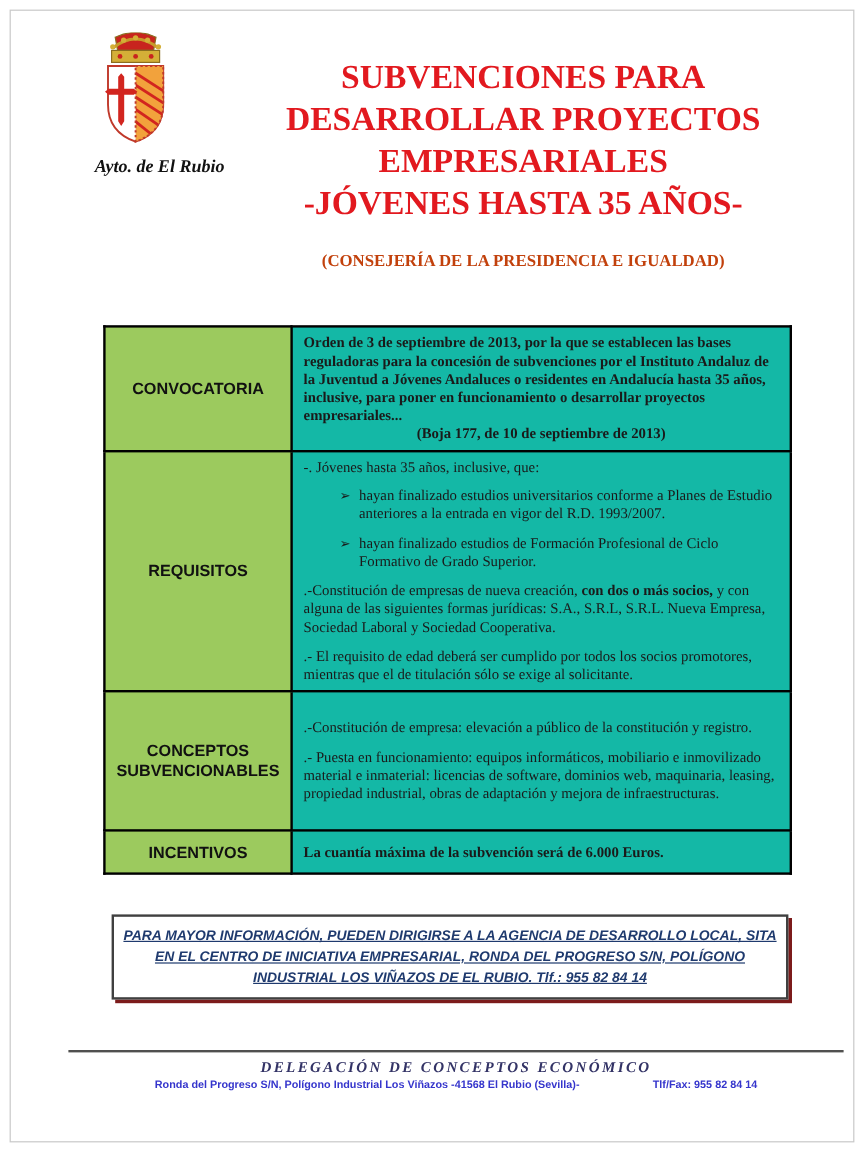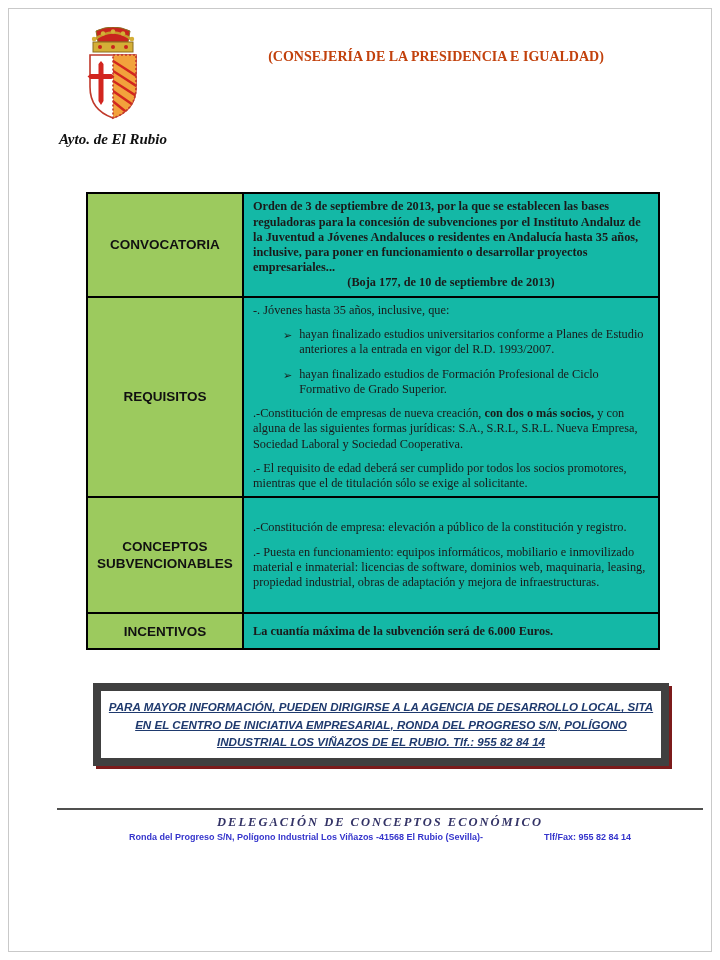--- a/index.html
+++ b/index.html
@@ -1,41 +1,41 @@
 <!DOCTYPE html>
 <html><head>
 <meta charset="utf-8">
 <style>
   html,body{margin:0;padding:0;background:#fff;}
   body{width:720px;height:960px;position:relative;font-family:"Liberation Sans",sans-serif;color:#1a1a1a;}
   .page{position:absolute;inset:8px;border:1px solid #c9c9c9;background:#fff;overflow:hidden;}
 
   
   .header{display:flex;margin:16px 26px 0 30px;}
-  .logo-col{width:148px;text-align:center;flex:none;}
+  .logo-col{width:148px;text-align:right;flex:none;}
   .logo-col svg{display:block;margin:2px auto 0;}
   .logo-caption{margin-top:4px;font-family:"Liberation Serif",serif;font-weight:bold;font-style:italic;font-size:15px;color:#111;}
   .title-col{flex:1;text-align:center;}
   .main-title{margin-top:22px;font-family:"Liberation Serif",serif;font-weight:bold;font-size:28px;line-height:35px;color:#e2191f;}
   .subtitle{margin-top:24px;font-family:"Liberation Serif",serif;font-weight:bold;font-size:14px;color:#c2410c;}
 
   
   table.grid{border-collapse:collapse;margin:44px 0 0 77px;width:574px;table-layout:fixed;}
   table.grid td{border:2.5px solid #000;vertical-align:middle;}
   td.lbl{background:#9cca5e;width:152px;text-align:center;font-weight:bold;font-size:13.5px;color:#111;line-height:1.3;}
   td.cnt{background:#14b8a6;padding:5px 9px;font-size:12.3px;line-height:1.24;font-family:Liberation Serif, serif;}
   .cnt p{margin:0;}
   .cnt .sp{margin-top:9px;}
   .bold{font-weight:bold;}
   .center{text-align:center;}
   .bullet{display:flex;gap:7px;margin:9px 0 0 30px;}
   .bullet::before{content:"\27A2";flex:none;font-size:11px;line-height:1.5;}
 
   
-  .info-box{margin:33px 0 0 84px;width:548px;border:8px solid #404040;box-shadow:3px 3px 0 #7c1b1b;
+  .info-box{margin:33px 0 0 84px;width:548px;border:2px solid #404040;box-shadow:3px 3px 0 #7c1b1b;
             padding:7px 6px;text-align:center;font-weight:bold;font-style:italic;font-size:11.6px;
             line-height:1.5;color:#1f3a6e;background:#fff;}
   .info-box div{text-decoration:underline;}
 
   
   .footer{margin:42px 8px 0 48px;border-top:2px solid #50504f;padding-top:5px;text-align:center;}
   .footer-title{font-family:"Liberation Serif",serif;font-weight:bold;font-style:italic;font-size:12.5px;
                 letter-spacing:2px;color:#333366;}
   .footer-line2{margin-top:2px;font-size:9px;font-weight:bold;color:#3535cc;display:flex;justify-content:center;gap:61px;}
 </style>
@@ -74,20 +74,26 @@
             <line x1="38" y1="62" x2="64" y2="80"></line>
           <line x1="38" y1="72" x2="58" y2="88"></line>
         </g>
         <path d="M41 28 H64 V60 Q64 83 41 91 Z" fill="none" stroke="#c0392b" stroke-width="1.6" stroke-dasharray="2 2"></path>
 
         <path d="M29 34 l2.5 3 v10 h8 l3 2.5 -3 2.5 h-8 v22 l-2.5 4 -2.5 -4 v-22 h-8 l-3 -2.5 3 -2.5 h8 v-10 Z" fill="#d2251f"></path>
       </svg>
       <div class="logo-caption">Ayto. de El Rubio</div>
     </div>
     <div class="title-col">
+      <div class="main-title">
+        <div>SUBVENCIONES PARA</div>
+        <div>DESARROLLAR PROYECTOS</div>
+        <div>EMPRESARIALES</div>
+        <div>-JÓVENES HASTA 35 AÑOS-</div>
+      </div>
       <div class="subtitle">(CONSEJERÍA DE LA PRESIDENCIA E IGUALDAD)</div>
     </div>
   </div>
 
   <table class="grid">
     <tbody>
         <tr>
       <td class="lbl" style="height:100px;margin-top:16px;">CONVOCATORIA</td>
       <td class="cnt bold">
         <p>Orden de 3 de septiembre de 2013, por la que se establecen las bases reguladoras para la concesión de subvenciones por el Instituto Andaluz de la Juventud a Jóvenes Andaluces o residentes en Andalucía  hasta 35 años, inclusive, para poner en funcionamiento o desarrollar proyectos empresariales...</p>

